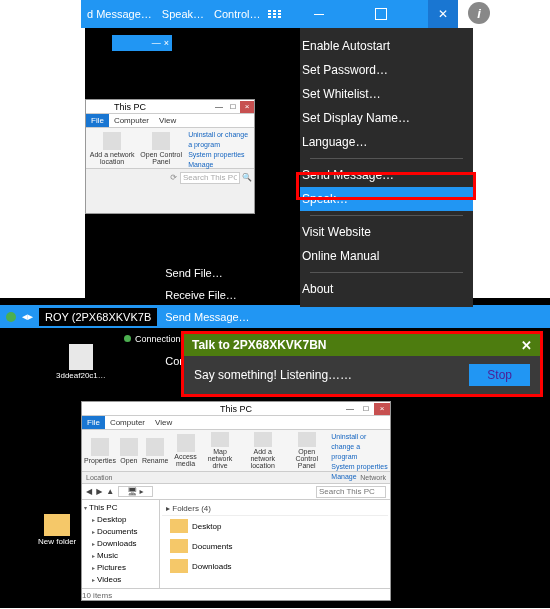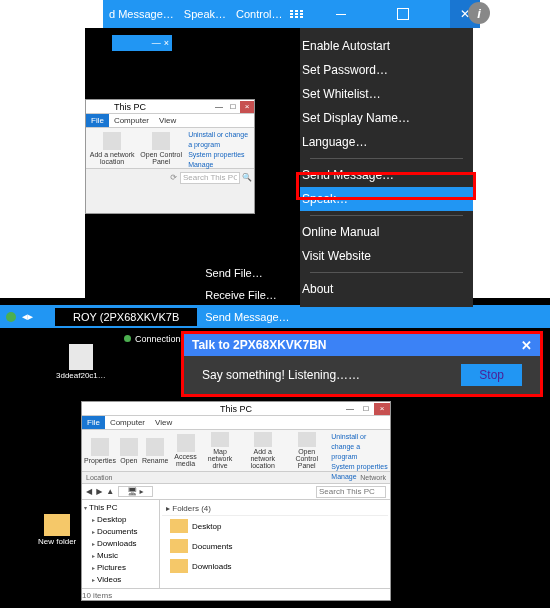--- a/index.html
+++ b/index.html
@@ -1,18 +1,18 @@
 <!DOCTYPE html>
 <html><head>
 <meta charset="utf-8">
 <style>
 * { margin:0; padding:0; box-sizing:border-box; font-family:"Segoe UI",Arial,sans-serif; }
 body { background:#fff; width:550px; height:609px; position:relative; overflow:hidden; }
 .topsec { position:absolute; top:0; left:0; width:550px; height:298px; background:#fff; }
-.topbar { position:absolute; top:0; left:103px; width:377px; height:28px; background:#2196f3; display:flex; align-items:center; color:#fff; font-size:11px; }
+.topbar { position:absolute; top:0; left:81px; width:377px; height:28px; background:#2196f3; display:flex; align-items:center; color:#fff; font-size:11px; }
 .topbar .ml { display:flex; gap:10px; padding-left:6px; }
 .topbar .ml span { cursor:pointer; }
 .topbar .ticon { margin-left:8px; display:flex; gap:2px; }
 .tbtn { width:30px; height:28px; display:flex; align-items:center; justify-content:center; margin-left:auto; }
 .tbtn.min::before { content:""; width:10px; height:1px; background:#fff; }
 .tbtn.max::before { content:""; width:10px; height:10px; border:1px solid #fff; }
 .tbtn.close { background:#1976d2; }
 .tbtn.close::before { content:"✕"; color:#fff; font-size:12px; }
 .infoicon { position:absolute; top:2px; left:468px; width:22px; height:22px; border-radius:50%; background:#888; color:#fff; display:flex; align-items:center; justify-content:center; font-size:13px; font-style:italic; font-weight:bold; }
 .innerwin { position:absolute; top:28px; left:85px; width:377px; height:270px; background:#000; }
@@ -36,29 +36,29 @@
 .ctxmenu { position:absolute; top:28px; left:300px; width:173px; background:#2b2b2b; color:#fff; font-size:12px; padding:6px 0; z-index:10; }
 .ctxmenu .mi { padding:5px 2px; cursor:pointer; }
 .ctxmenu .mi.hl { background:#2196f3; }
 .ctxmenu .sep { height:1px; background:#555; margin:4px 10px; }
 .hlbox { position:absolute; top:172px; left:296px; width:180px; height:28px; border:3px solid #ff0000; z-index:11; pointer-events:none; }
 .botsec { position:absolute; top:298px; left:0; width:550px; height:310px; background:#000; }
 .bottbar { position:absolute; top:7px; left:0; width:550px; height:23px; background:#2196f3; display:flex; align-items:center; color:#fff; font-size:11px; }
 .bottbar .lbtns { display:flex; align-items:center; gap:6px; padding-left:6px; }
 .grn { width:10px; height:10px; border-radius:50%; background:#4caf50; }
 .arr { font-size:11px; }
-.roy { background:#000; color:#fff; padding:3px 18px; font-size:11px; margin-left:22px; }
+.roy { background:#000; color:#fff; padding:3px 6px; font-size:11px; margin-left:6px; }
 .bottbar .rmenus { display:flex; gap:10px; margin-left:8px;flex-direction:column; }
 .bottbar .rmenus span { cursor:pointer; }
 .conbar { position:absolute; top:33px; left:120px; width:420px; height:15px; background:#000; display:flex; align-items:center; font-size:9px; color:#fff; padding-left:4px; }
 .conbar .dot { width:7px; height:7px; border-radius:50%; background:#4caf50; margin-right:4px; }
 .talkwin { position:absolute; top:33px; left:181px; width:362px; height:66px; border:3px solid #ff0000; z-index:5; }
-.talktitle { height:22px; background:#3b82f6; color:#fff; display:flex; align-items:center; padding:0 8px; font-size:12px; font-weight:bold; }
+.talktitle { height:22px; background:#4d7c0f; color:#fff; display:flex; align-items:center; padding:0 8px; font-size:12px; font-weight:bold; }
 .talktitle .cx { margin-left:auto; cursor:pointer; font-size:13px; }
-.talkbody { height:38px; background:#3a3a3a; display:flex; align-items:center; padding:0 18px; color:#fff; font-size:12px; }
+.talkbody { height:38px; background:#3a3a3a; display:flex; align-items:center; padding:0 10px; color:#fff; font-size:12px; }
 .talkbody button { margin-left:auto; background:#2196f3; color:#4c1d95; border:none; padding:4px 18px; font-size:12px; cursor:pointer; }
 .deskicon { position:absolute; display:flex; flex-direction:column; align-items:center; font-size:8px; color:#fff; text-align:center; }
 .deskicon .fi { width:24px; height:26px; background:#e8e8e8; margin-bottom:1px; }
 .deskicon .fo { width:26px; height:22px; background:#f5c869; margin-bottom:1px; }
 .explorer2 { position:absolute; top:103px; left:81px; width:310px; height:200px; background:#fff; border:1px solid #999; font-size:9px; }
 .e2title { height:14px; background:#fff; border-bottom:1px solid #ccc; display:flex; align-items:center; justify-content:center; position:relative; }
 .e2title .dots { position:absolute; right:0; display:flex; }
 .e2title .dots span { width:16px; height:12px; display:flex; align-items:center; justify-content:center; font-size:8px; }
 .e2title .dots .cl2 { background:#c75050; color:#fff; }
 .e2tabs { height:14px; background:#fff; display:flex; border-bottom:1px solid #ccc; align-items:center; font-size:8px; }
@@ -149,22 +149,22 @@
   <div class="ctxmenu">
     <div class="mi">Enable Autostart</div>
     <div class="mi">Set Password…</div>
     <div class="mi">Set Whitelist…</div>
     <div class="mi">Set Display Name…</div>
     <div class="mi">Language…</div>
     <div class="sep"></div>
     <div class="mi">Send Message…</div>
     <div class="mi hl">Speak…</div>
     <div class="sep"></div>
+    <div class="mi">Visit Website</div>
     <div class="mi">Online Manual</div>
-    <div class="mi">Visit Website</div>
     <div class="sep"></div>
     <div class="mi">About</div>
   </div>
   <div class="hlbox"></div>
 </div>
 
 <div class="botsec">
   <div class="bottbar">
     <div class="lbtns">
       <div class="grn"></div>

